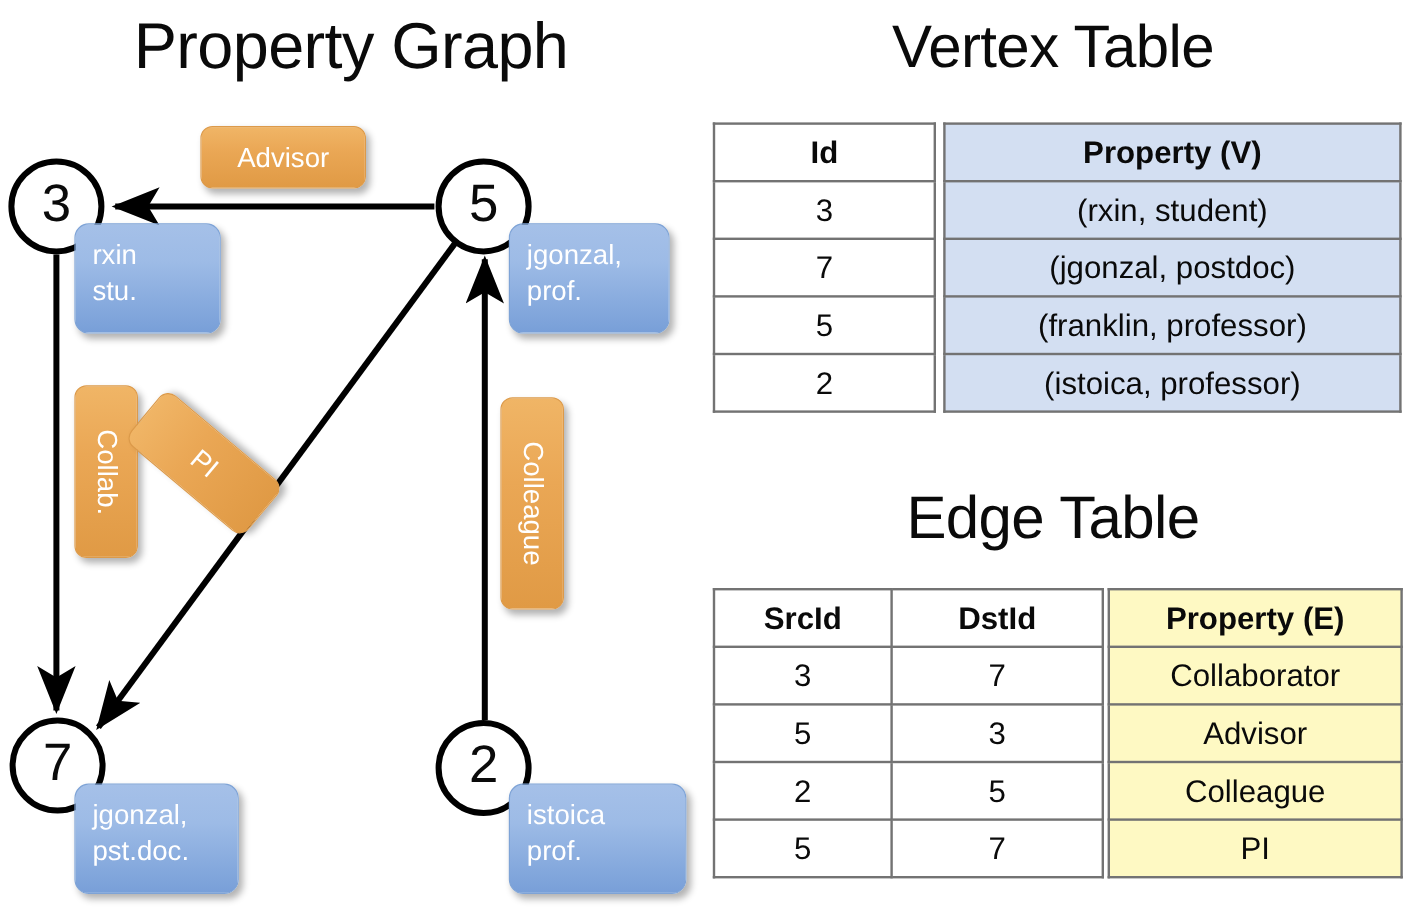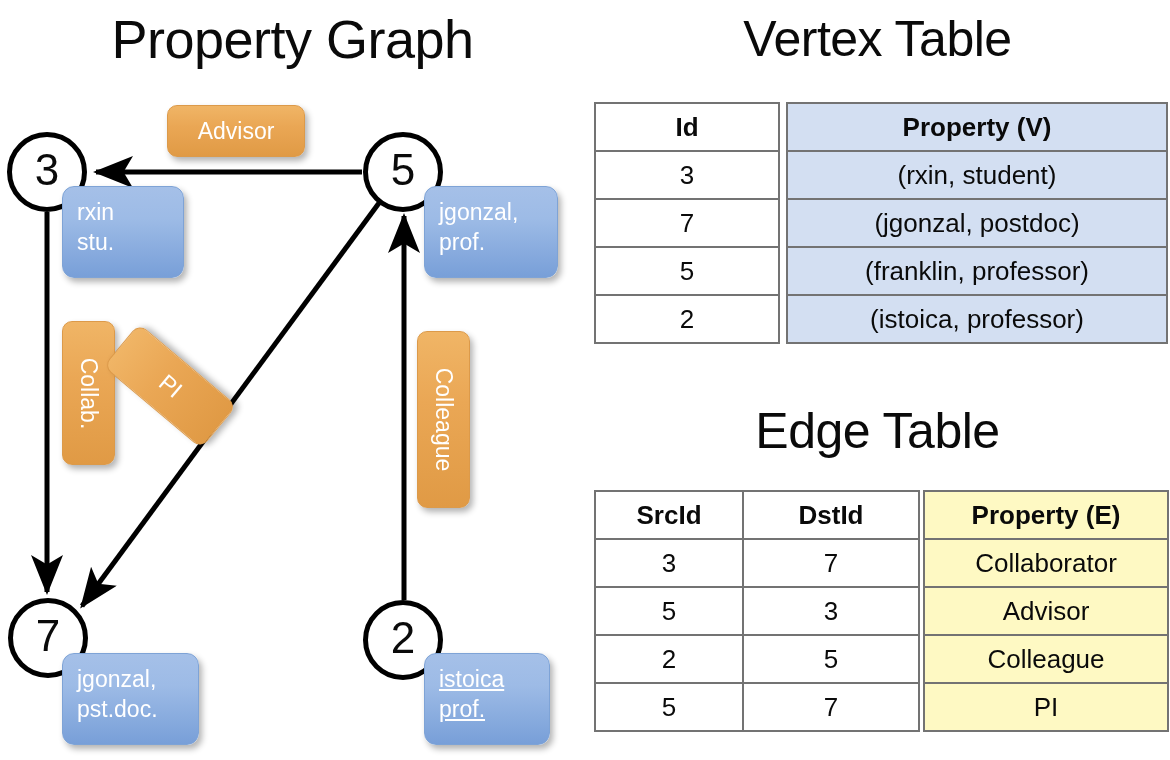--- a/index.html
+++ b/index.html
@@ -187,21 +187,21 @@
     <div>stu.</div>
   </div>
   <div class="vprop" style="left:424px; top:186px; width:134px; height:92px;">
     <div>jgonzal,</div>
     <div>prof.</div>
   </div>
   <div class="vprop" style="left:62px; top:653px; width:137px; height:92px;">
     <div>jgonzal,</div>
     <div>pst.doc.</div>
   </div>
-  <div class="vprop" style="left:424px; top:653px; width:126px; height:92px;text-decoration:underline;">
+  <div class="vprop" style="left:424px; top:653px; width:148px; height:92px;">
     <div>istoica</div>
     <div>prof.</div>
   </div>
 
   <div class="eprop" style="left:167px; top:105px; width:138px; height:52px;">
     <span>Advisor</span>
   </div>
 
   <div class="eprop vert" style="left:62px; top:321px; width:53px; height:144px;">
     <span>Collab.</span>

